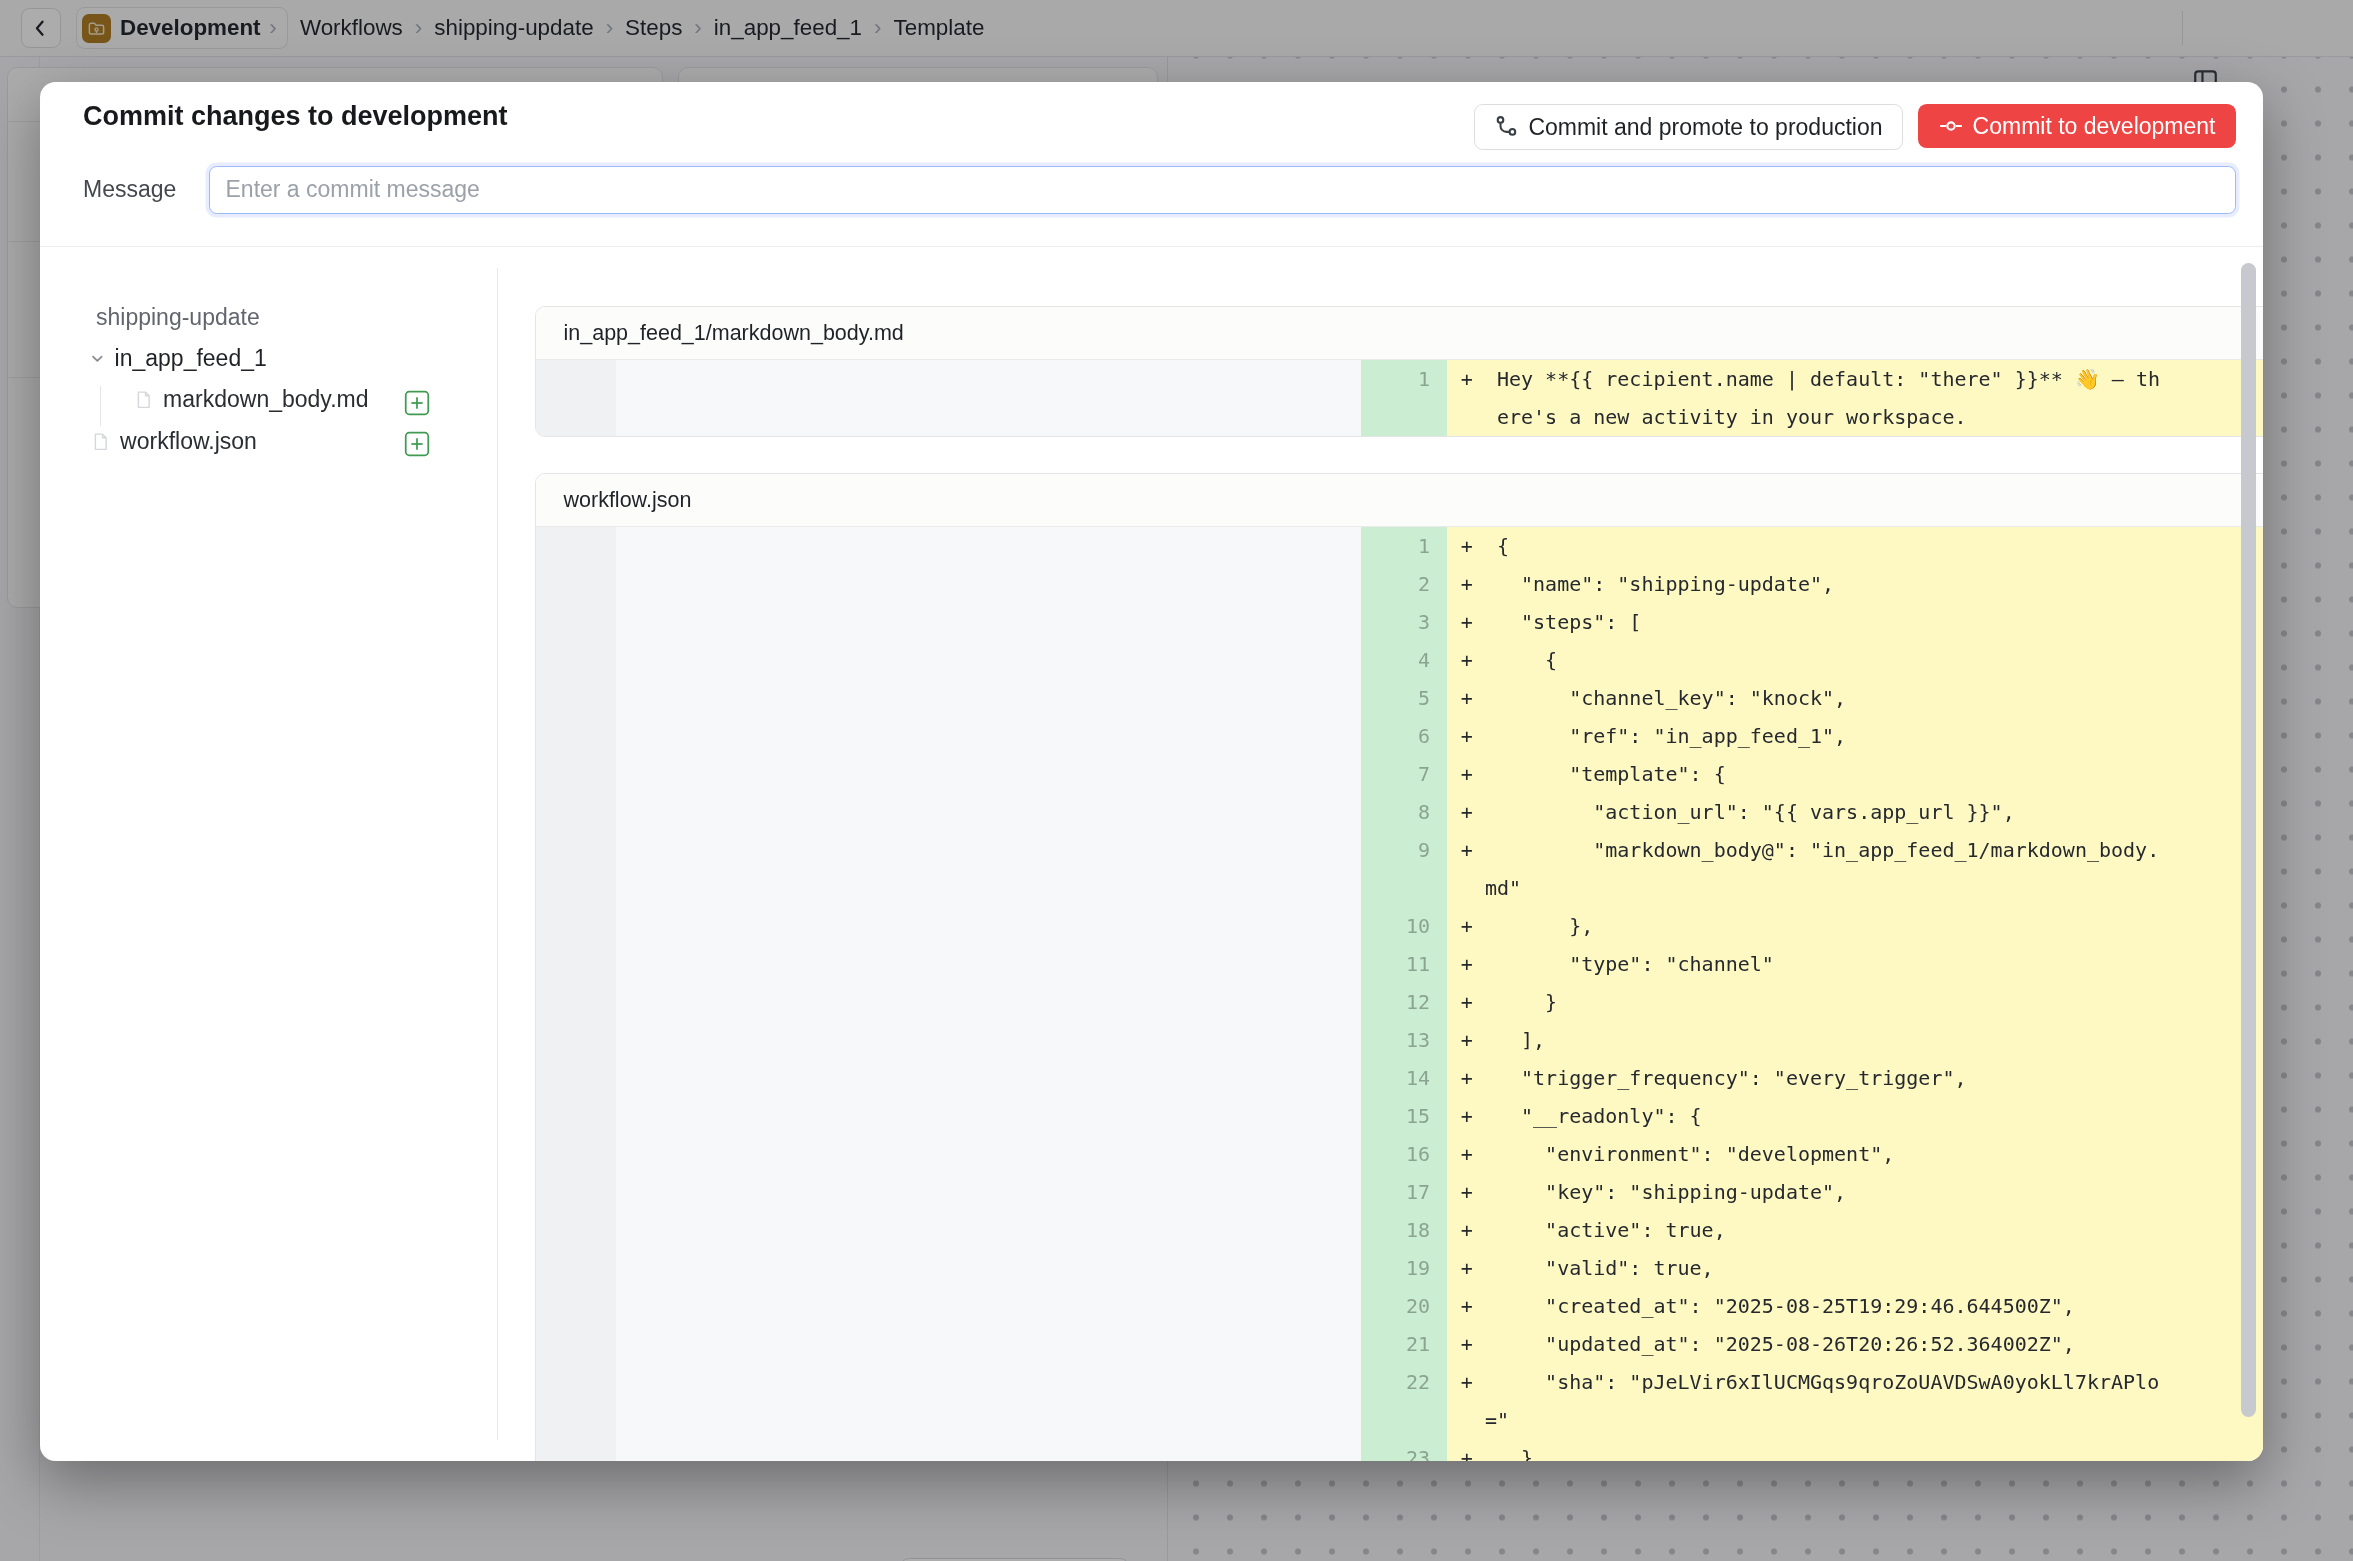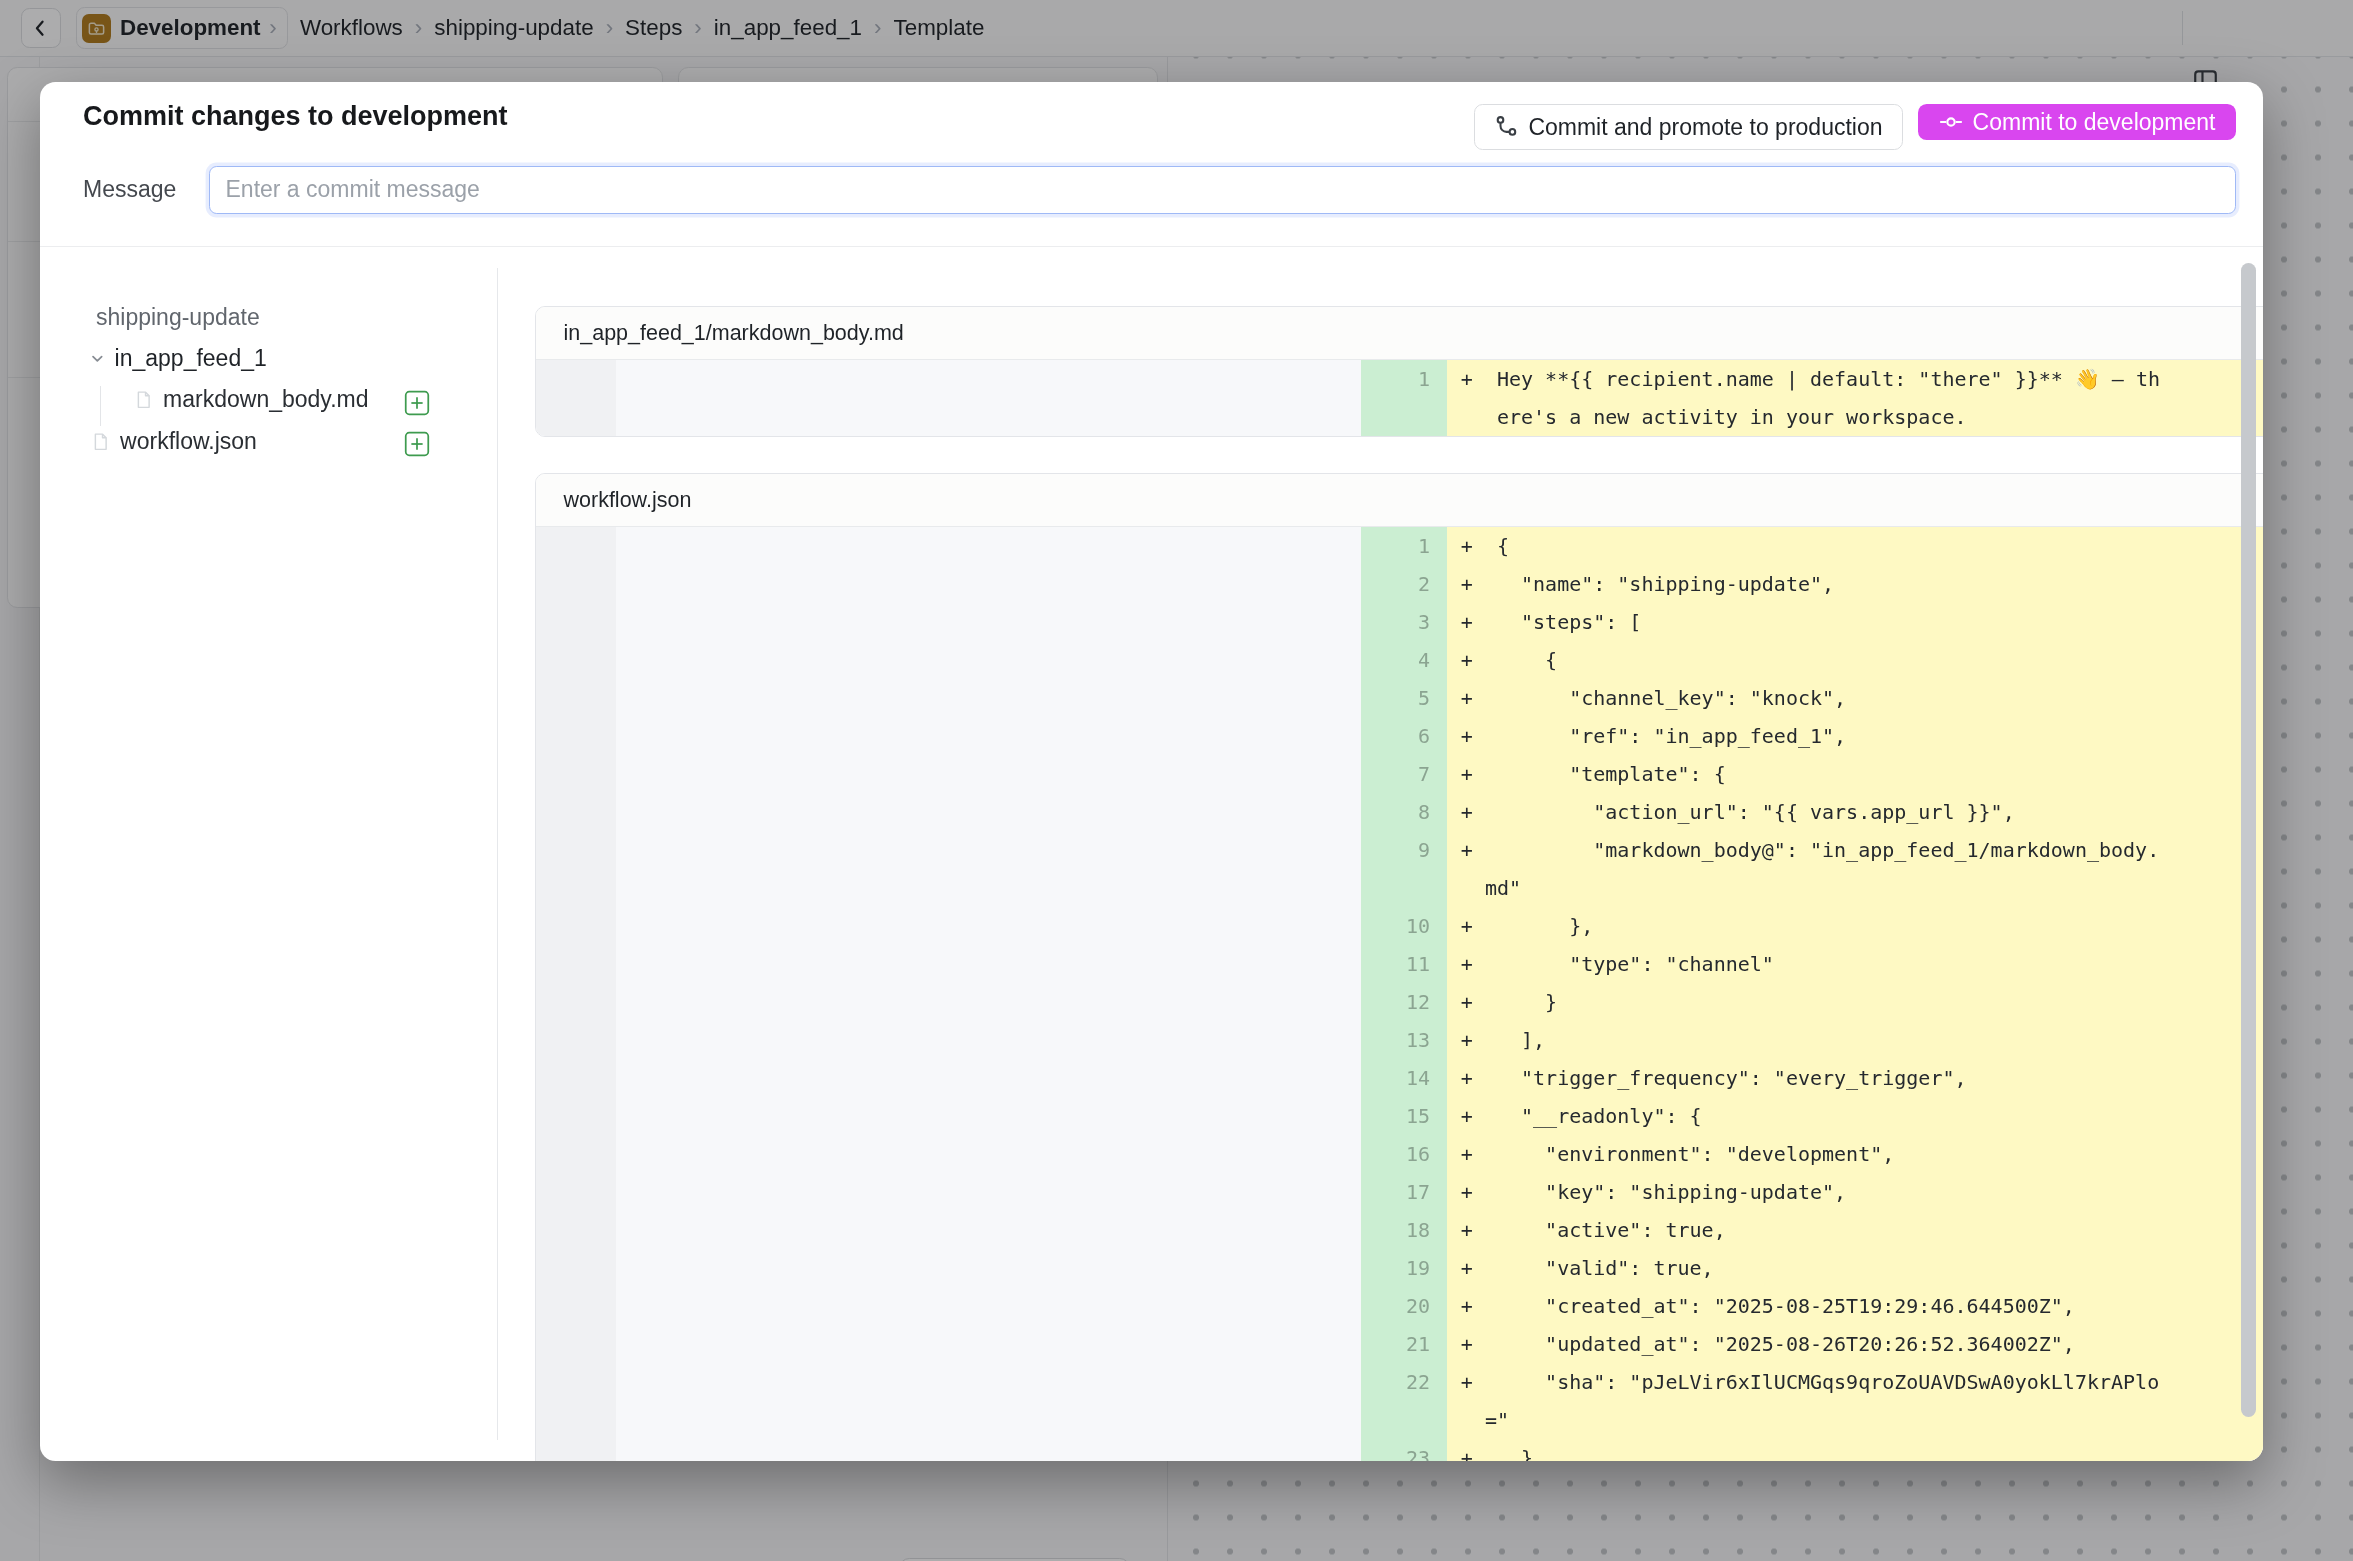--- a/index.html
+++ b/index.html
@@ -38,21 +38,21 @@
     border-radius:10.3px;display:flex;align-items:center;justify-content:center;gap:13.8px;box-sizing:border-box;}
 
   
   .overlay{position:absolute;inset:0;background:rgba(12,12,14,0.34);z-index:5;}
   .modal{position:absolute;left:40px;top:82px;width:2223px;height:1379px;background:#FFF;border-radius:15.5px;
     box-shadow:0 20.7px 60px rgba(0,0,0,0.35);z-index:10;overflow:hidden;}
   .modal-header{position:relative;height:165px;border-bottom:0.9px solid #ECEDEF;box-sizing:border-box;}
   .modal-title{position:absolute;left:43px;top:19px;font-size:27px;font-weight:700;color:#17191C;}
   .header-actions{position:absolute;right:27.5px;top:22.4px;display:flex;gap:15.5px;}
   .btn.modal-ghost{background:#FFF;border-color:#DBDDE0;color:#1F2328;height:46px;font-size:23px;}
-  .btn.modal-primary{background:#d946ef;color:#FFF;height:36px;font-size:23px;}
+  .btn.modal-primary{background:#ef4444;color:#FFF;height:44px;font-size:23px;}
   .message-row{position:absolute;left:43px;top:87px;right:27.5px;height:41px;display:flex;align-items:center;}
   .message-label{width:126px;font-size:23px;color:#44484E;}
   .message-input{flex:1;height:48px;border:1.7px solid #9FB9F6;box-shadow:0 0 0 3.4px rgba(84,124,245,0.14);
     border-radius:7.7px;font-size:23px;color:#0f172a;padding:0 15.5px;box-sizing:border-box;outline:none;
     font-family:"Liberation Sans",sans-serif;}
   .message-input::placeholder{color:#9BA1A9;}
 
   .modal-body{position:absolute;left:0;top:165px;right:0;bottom:0;display:flex;}
   .tree{width:458px;flex:0 0 auto;position:relative;}
   .tree:after{content:"";position:absolute;right:0;top:20.7px;bottom:20.7px;width:0.9px;background:#E6E8EB;}

